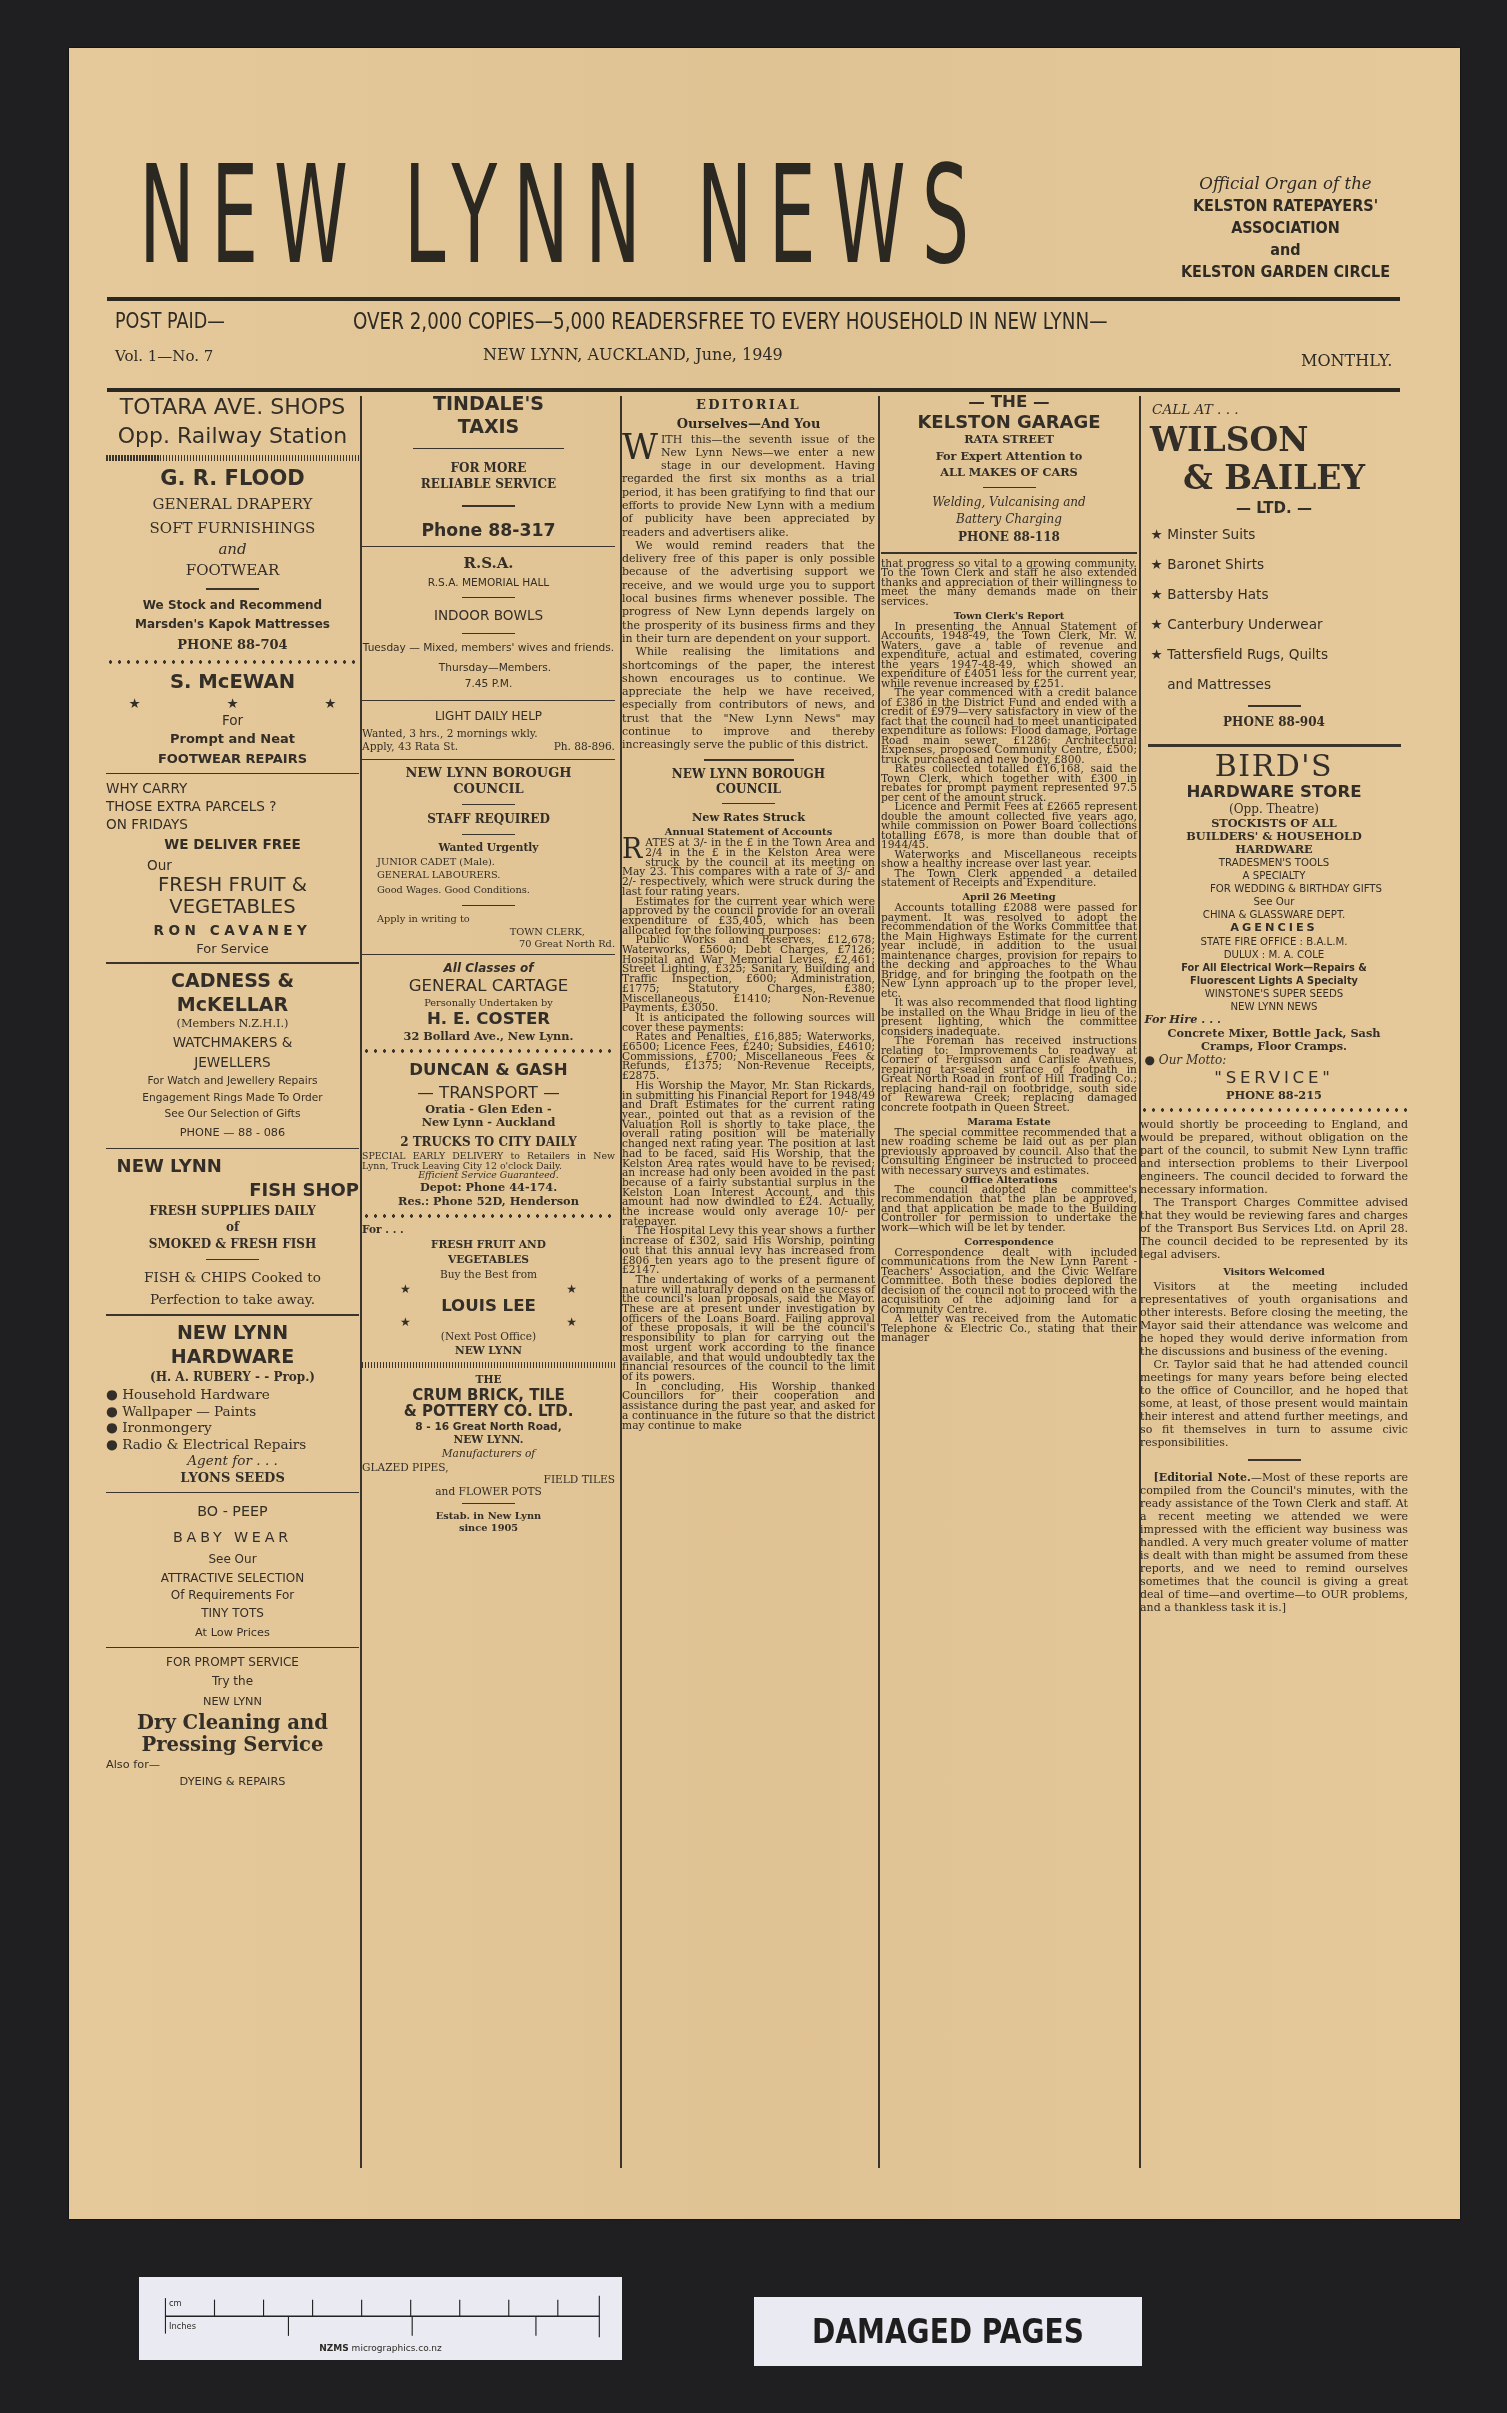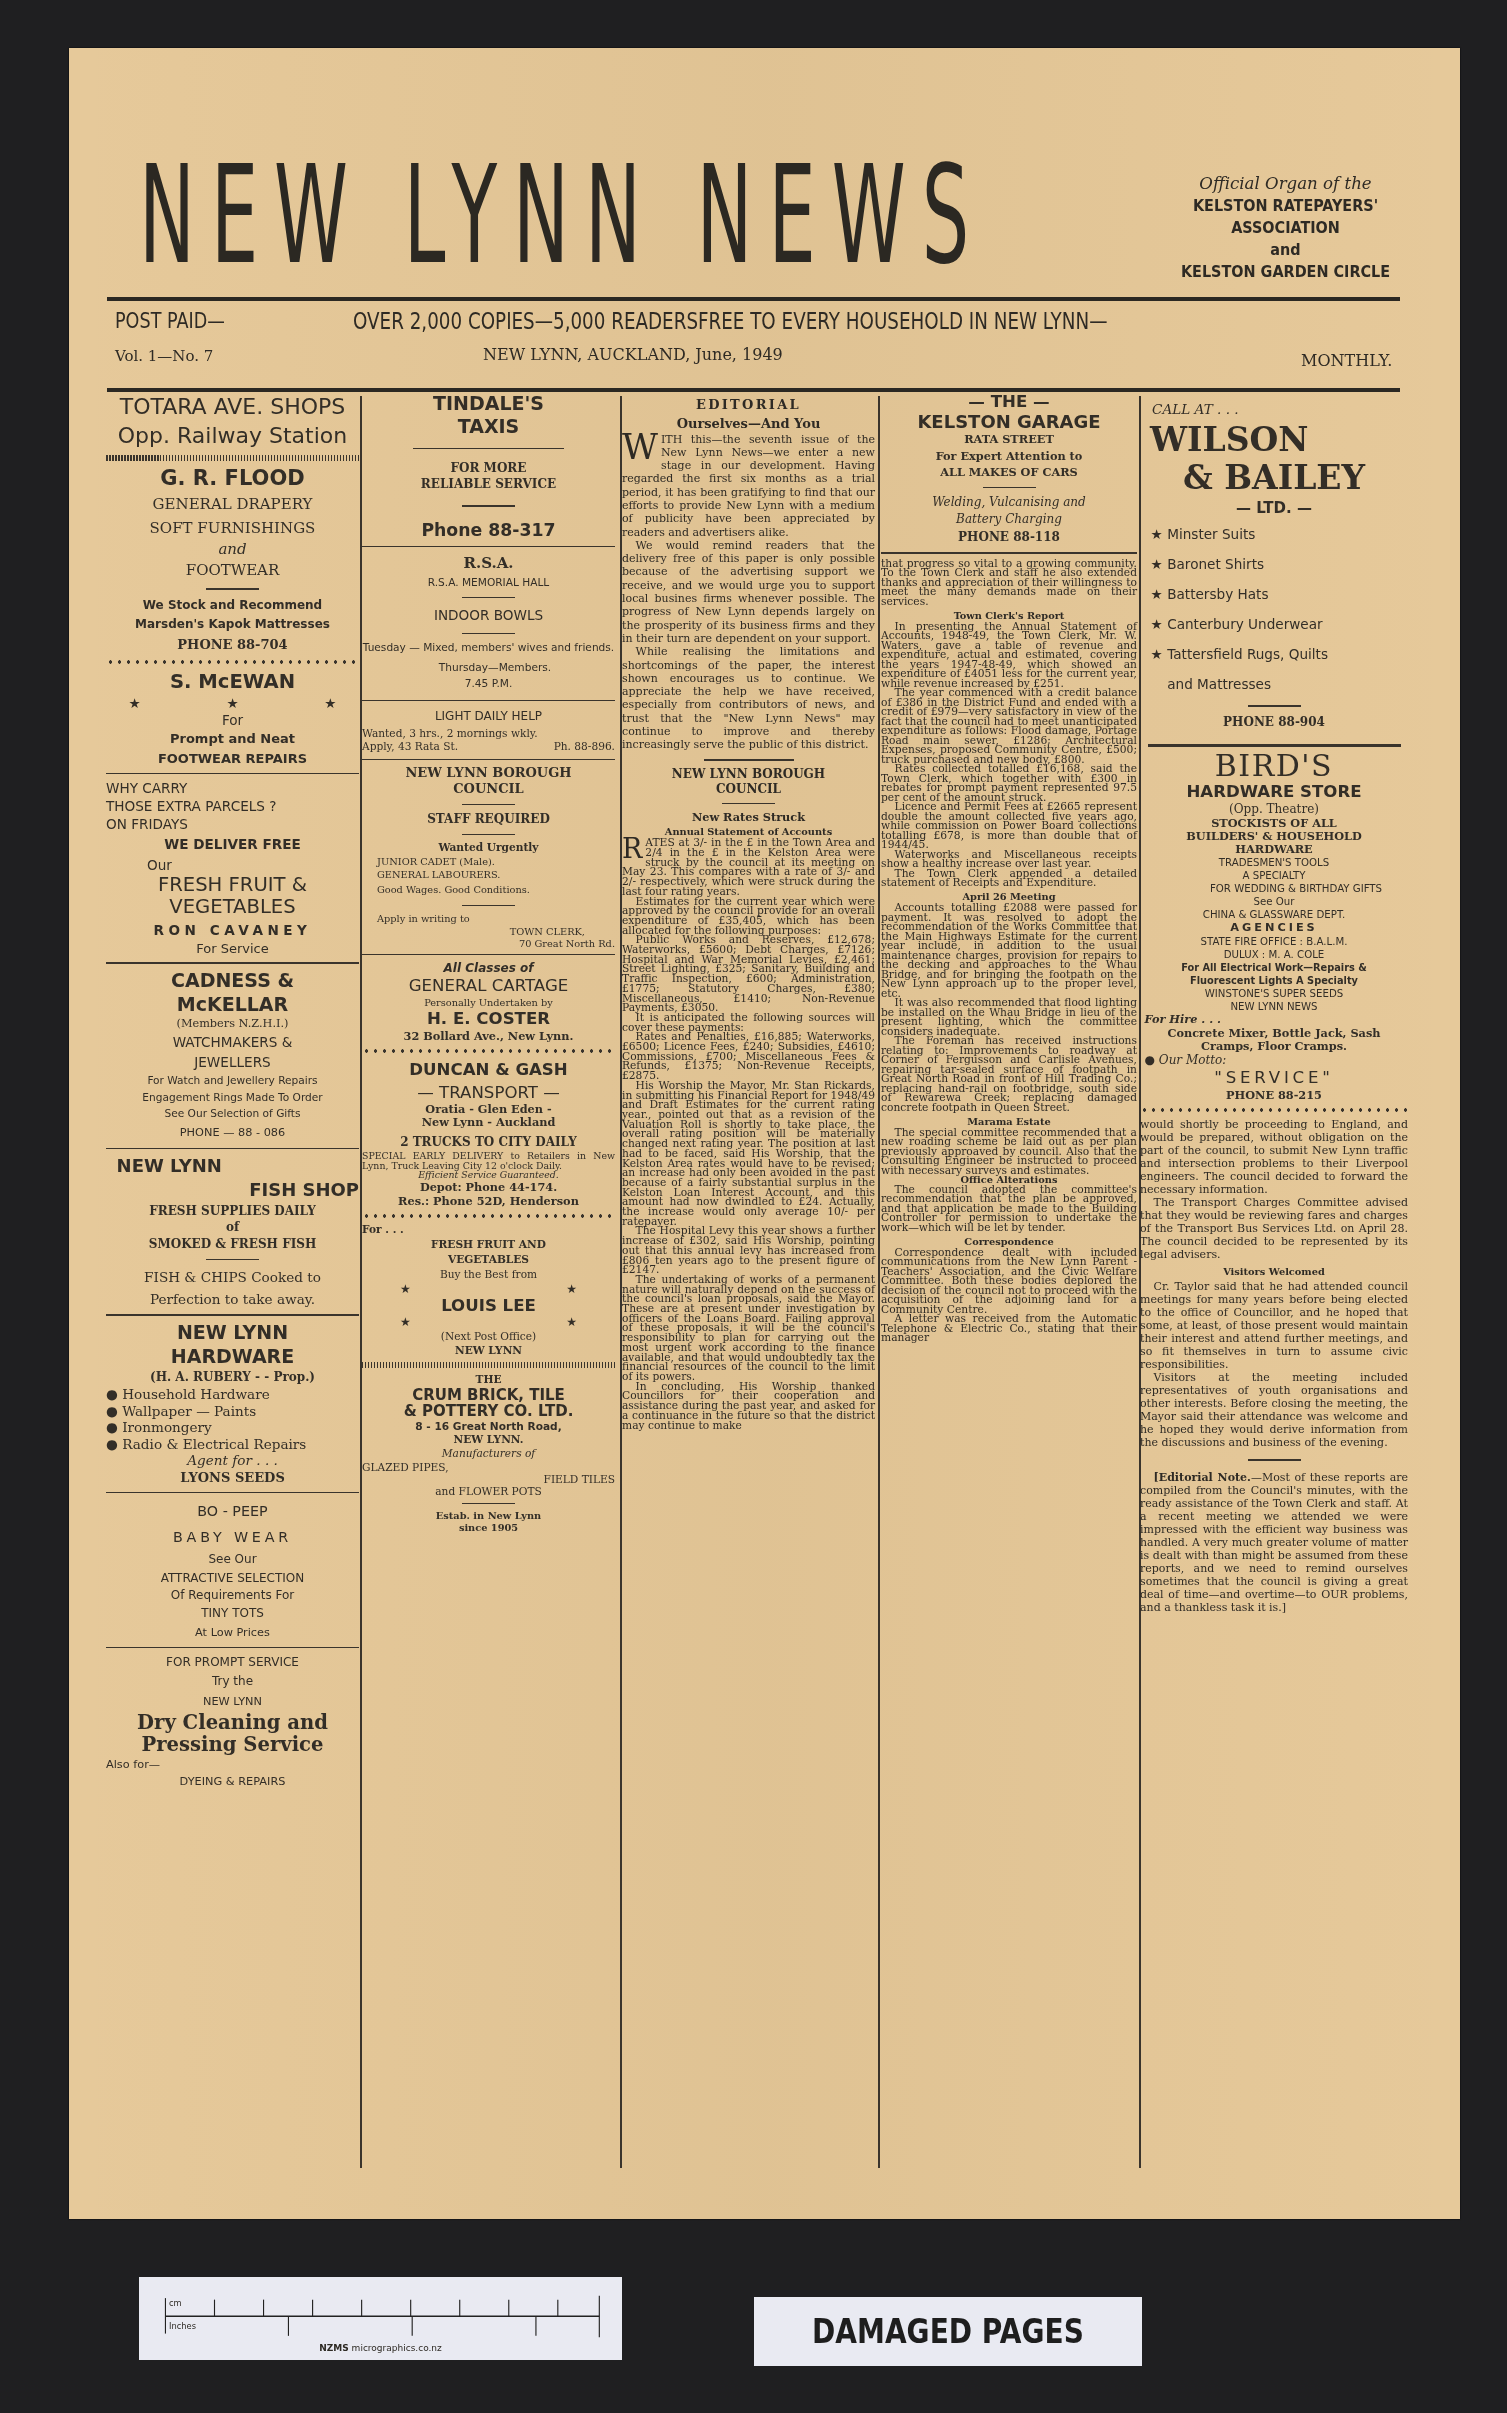--- a/index.html
+++ b/index.html
@@ -365,22 +365,22 @@
     <div class="serif b" style="font-size:11.3px; line-height:13px; padding:0 1px;">Concrete Mixer, Bottle Jack, Sash Cramps, Floor Cramps.</div>
     <div class="serif i" style="font-size:12px; line-height:15px; text-align:left; padding-left:4.5px;"><span>● </span><span>Our Motto:</span></div>
     <div style="font-size:16.6px; line-height:19.6px; letter-spacing:3.8px;">"SERVICE"</div>
     <div class="b serif" style="font-size:11.3px; line-height:15px;">PHONE 88-215</div>
   </div>
   <div class="dots"></div>
   <div class="body" style="font-size:11px; line-height:13px;">
     <p style="text-indent:0;">would shortly be proceeding to England, and would be prepared, without obligation on the part of the council, to submit New Lynn traffic and intersection problems to their Liverpool engineers. The council decided to forward the necessary information.</p>
     <p>The Transport Charges Committee advised that they would be reviewing fares and charges of the Transport Bus Services Ltd. on April 28. The council decided to be represented by its legal advisers.</p>
     <div class="sub" style="font-size:9.8px;">Visitors Welcomed</div>
+    <p>Visitors at the meeting included representatives of youth organisations and other interests. Before closing the meeting, the Mayor said their attendance was welcome and he hoped they would derive information from the discussions and business of the evening.</p>
     <p>Cr. Taylor said that he had attended council meetings for many years before being elected to the office of Councillor, and he hoped that some, at least, of those present would maintain their interest and attend further meetings, and so fit themselves in turn to assume civic responsibilities.</p>
-    <p>Visitors at the meeting included representatives of youth organisations and other interests. Before closing the meeting, the Mayor said their attendance was welcome and he hoped they would derive information from the discussions and business of the evening.</p>
     <div class="short" style="margin:10.6px auto;"></div>
     <p><span class="b">[Editorial Note.</span><span>—Most of these reports are compiled from the Council's minutes, with the ready assistance of the Town Clerk and staff. At a recent meeting we attended we were impressed with the efficient way business was handled. A very much greater volume of matter is dealt with than might be assumed from these reports, and we need to remind ourselves sometimes that the council is giving a great deal of time—and overtime—to OUR problems, and a thankless task it is.]</span></p>
   </div>
 </div>
 
 <div class="bottom-card" style="left:139px; top:2277px; width:483px; height:83px;">
   <svg width="483" height="83" viewBox="0 0 640 110">
     <line x1="35" y1="52" x2="610" y2="52" stroke="#222" stroke-width="2"></line>
     <line x1="35" y1="28" x2="35" y2="75" stroke="#222" stroke-width="1.5"></line>
     <line x1="610" y1="25" x2="610" y2="80" stroke="#222" stroke-width="1.5"></line>

